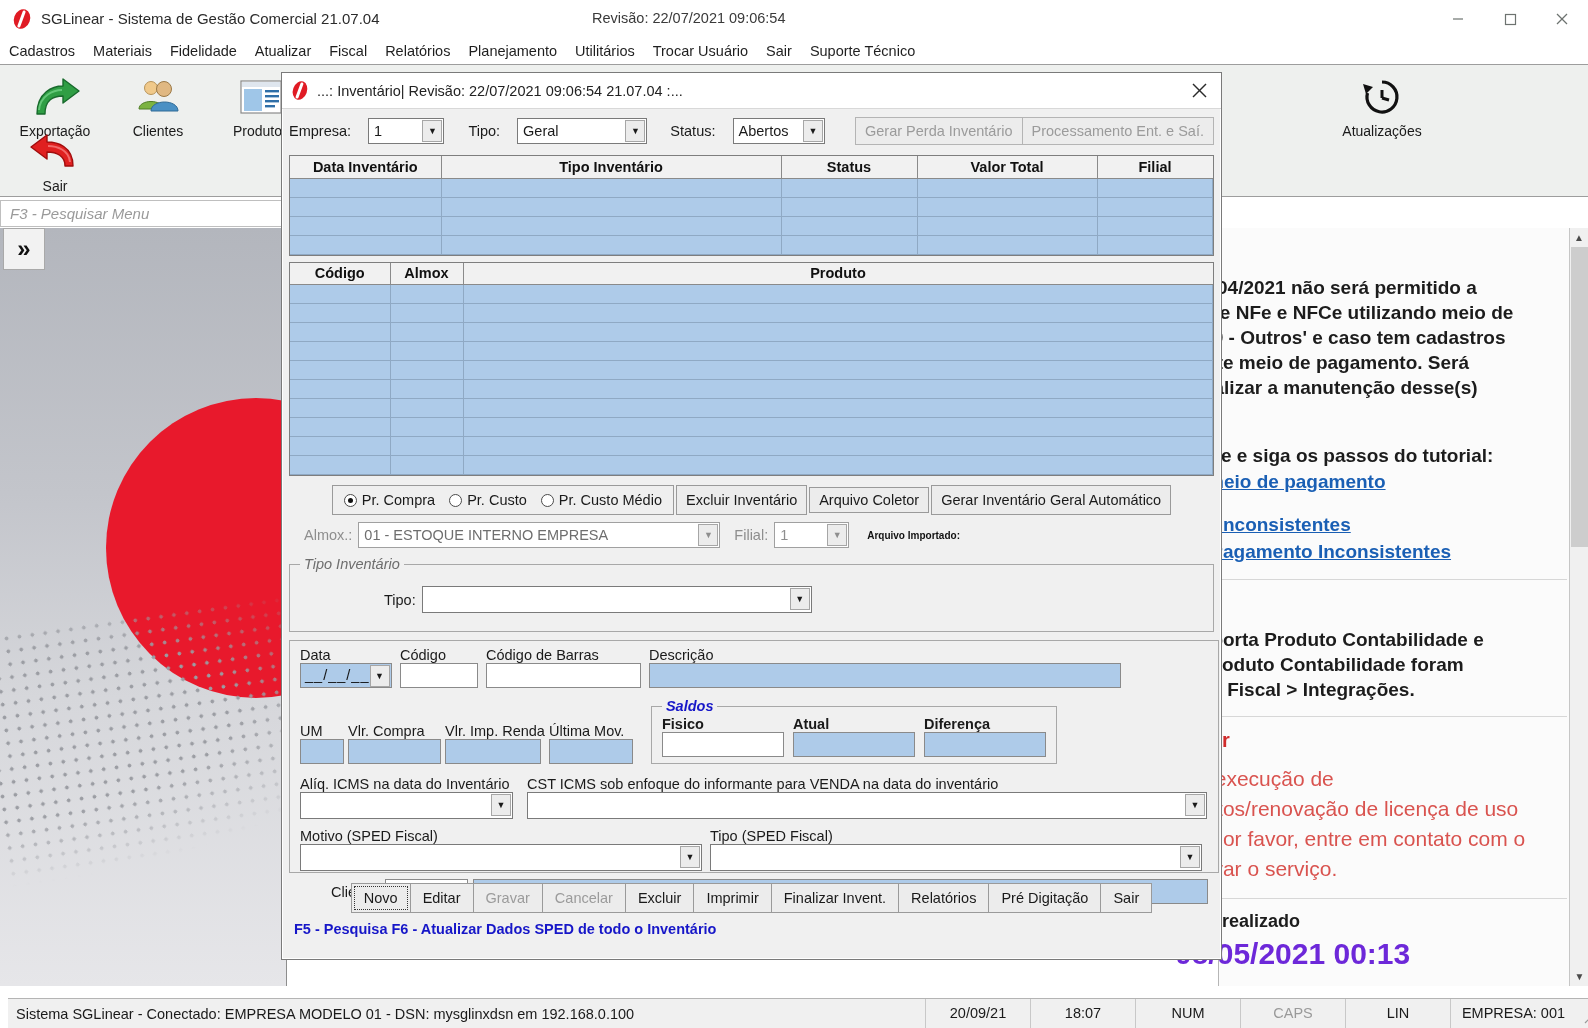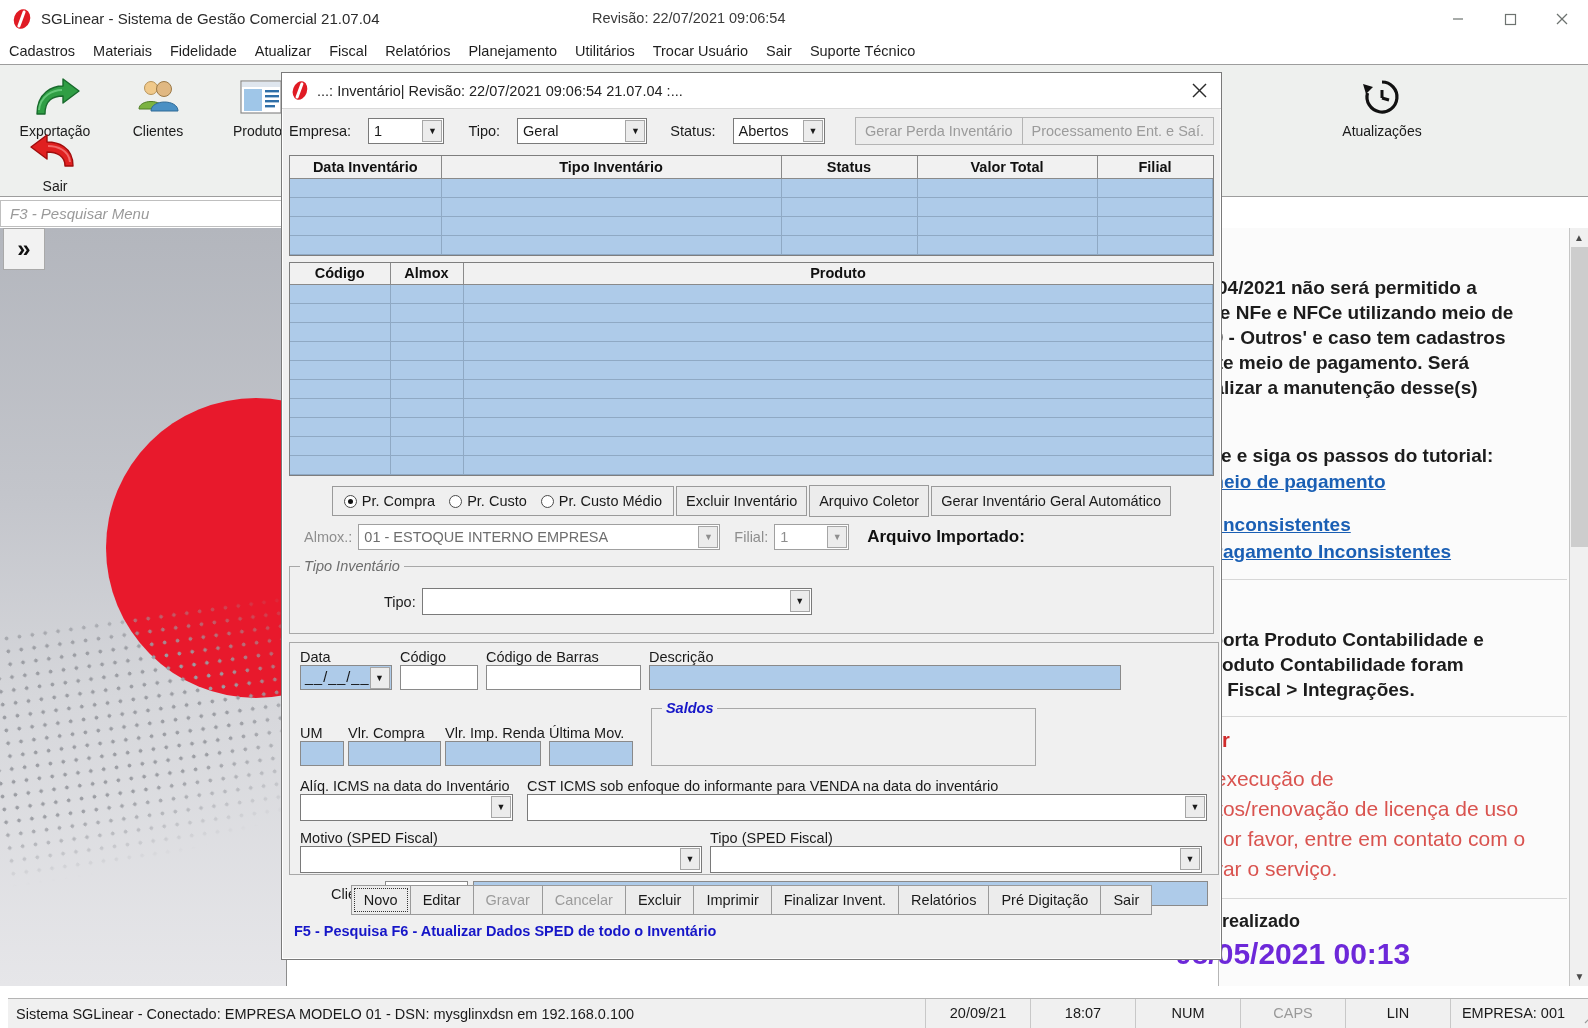--- a/index.html
+++ b/index.html
@@ -186,21 +186,21 @@
     width:13px; height:13px; border-radius:50%; border:1.5px solid #4a4a4a;
     background:#fff; margin-right:5px; position:relative;
   }
   .radio.on .rc::after{
     content:''; position:absolute; left:3px; top:3px; width:5px; height:5px;
     border-radius:50%; background:#111;
   }
 
   .almoxrow{ display:flex; align-items:center; gap:6px; padding:7px 7px 0 22px; }
   .lab-dim{ font-size:14.5px; color:#8e8e8e; }
-  .lab-b{ font-size:17px; color:#111; font-weight:bold; }
+  .lab-b{ font-size:10px; color:#111; font-weight:bold; }
 
   fieldset.gb{
     margin:8px 7px 0 7px; border:1px solid #a8a8a8; padding:8px 10px 12px 10px;
   }
   fieldset.gb > legend{ font-size:14.5px; color:#6e6e6e; font-style:italic; padding:0 4px; }
   fieldset.gb.blue > legend{ color:#1616c8; font-style:italic; font-weight:bold; }
 
   .fld-lab{ font-size:14.5px; color:#1a1a1a; }
   .inp{
     height:25px; background:#ffffff; border:1px solid #8a8a8a;
@@ -555,21 +555,21 @@
           <div class="radio">
             <span class="rc"></span>
             <span>Pr. Custo</span>
           </div>
           <div class="radio">
             <span class="rc"></span>
             <span>Pr. Custo Médio</span>
           </div>
         </div>
         <div class="btn" style="height:30px;">Excluir Inventário</div>
-        <div class="btn" style="height:32px;">Arquivo Coletor</div>
+        <div class="btn" style="height:26px;">Arquivo Coletor</div>
         <div class="btn" style="height:30px;">Gerar Inventário Geral Automático</div>
       </div>
 
       <div class="almoxrow">
         <div class="lab-dim">Almox.:</div>
         <div class="combo flat" style="width:362px; height:26px; color:#6e6e6e;">
           <span>01 - ESTOQUE INTERNO EMPRESA</span>
           <span class="cb-arrow" style="background:#ececec; color:#8e8e8e;">▼</span>
         </div>
         <div class="lab-dim" style="margin-left:8px;">Filial:</div>
@@ -629,20 +629,34 @@
             <div class="fld-lab">Vlr. Imp. Renda</div>
             <div class="inp blue" style="width:96px;"></div>
           </div>
           <div>
             <div class="fld-lab">Última Mov.</div>
             <div class="inp blue" style="width:84px;"></div>
           </div>
 
           <fieldset class="gb blue" style="margin:0 0 0 14px; width:385px; height:66px; padding:2px 10px 8px 10px;">
             <legend>Saldos</legend>
+            <div style="display:flex; gap:9px;">
+              <div>
+                <div class="fld-lab" style="font-weight:bold;">Fisico</div>
+                <div class="inp" style="width:122px;"></div>
+              </div>
+              <div>
+                <div class="fld-lab" style="font-weight:bold;">Atual</div>
+                <div class="inp blue" style="width:122px;"></div>
+              </div>
+              <div>
+                <div class="fld-lab" style="font-weight:bold;">Diferença</div>
+                <div class="inp blue" style="width:122px;"></div>
+              </div>
+            </div>
           </fieldset>
         </div>
 
         <div style="display:flex; gap:14px; margin-top:12px;">
           <div>
             <div class="fld-lab">Alíq. ICMS na data do Inventário</div>
             <div class="combo" style="width:213px; height:27px;">
               <span></span>
               <span class="cb-arrow">▼</span>
             </div>

